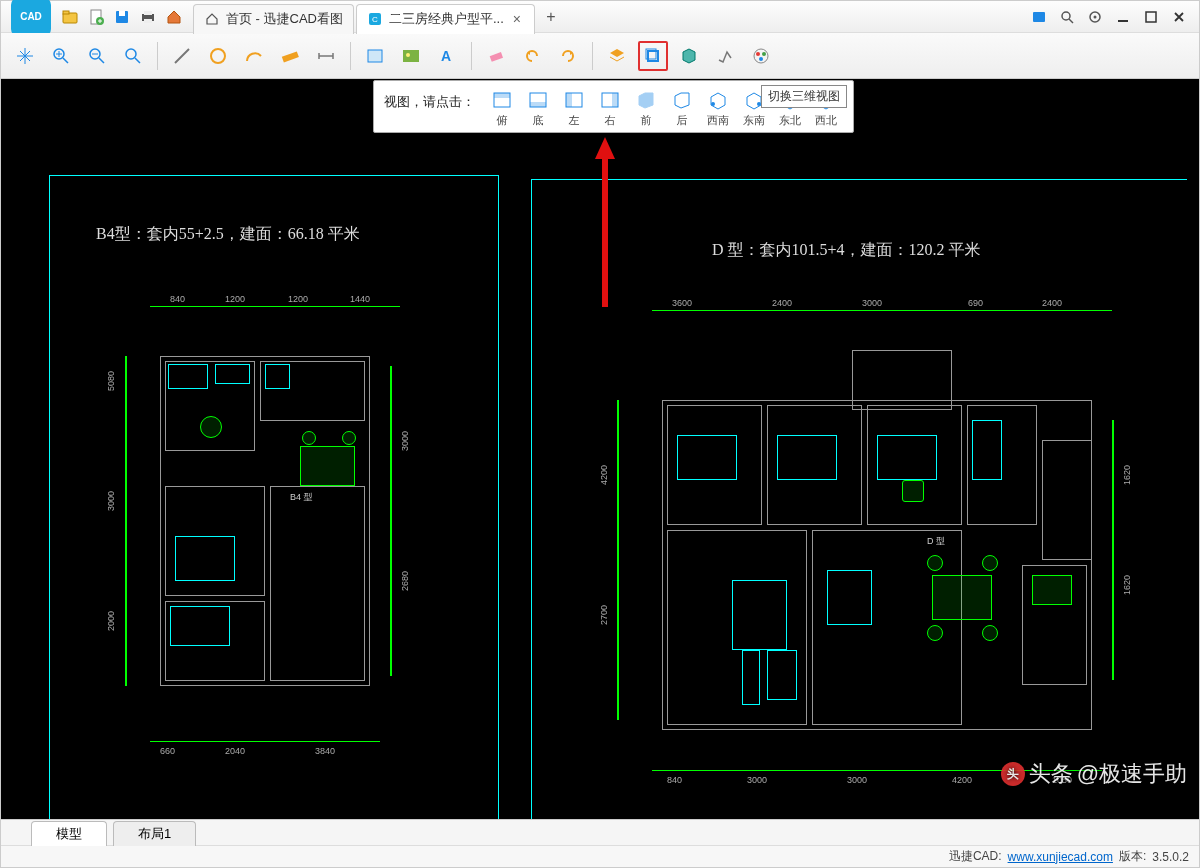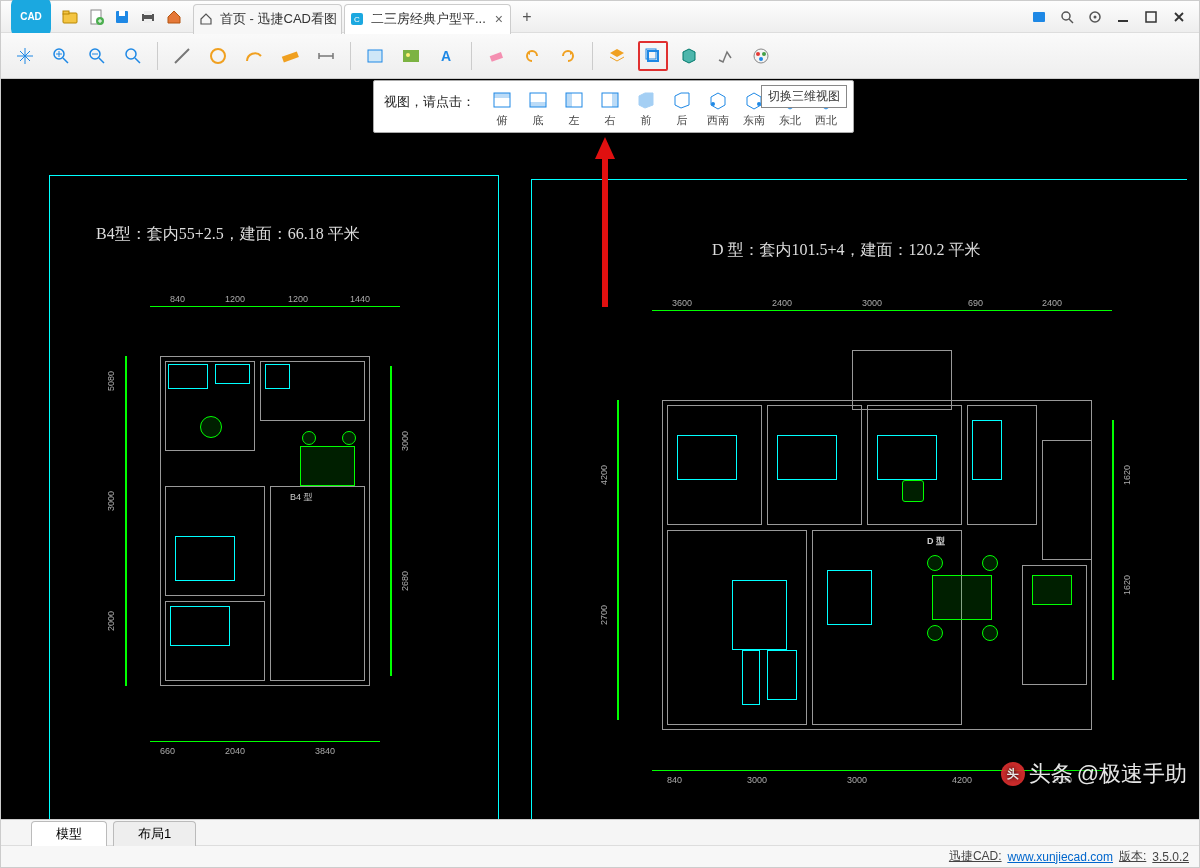--- a/index.html
+++ b/index.html
@@ -3,21 +3,21 @@
 <meta charset="utf-8">
 <style>
 * { box-sizing: border-box; margin: 0; padding: 0; }
 body { font-family: "Microsoft YaHei", Arial, sans-serif; font-size: 12px; background: #f0f0f0; overflow: hidden; }
 .window { width: 1200px; height: 868px; background: #fff; display: flex; flex-direction: column; border: 1px solid #ccc; }
 
 
 .titlebar { height: 32px; background: linear-gradient(#fdfdfd,#eee); display: flex; align-items: center; padding: 0 4px; border-bottom: 1px solid #ddd; }
 .titlebar .qbtn { width: 22px; height: 22px; margin: 0 2px; display:flex;align-items:center;justify-content:center; border-radius:3px; }
 .tabs { display:flex; align-items:center; margin-left:6px; flex:1; height:100%; }
-.tab { height:30px; padding:0 4px; display:flex; align-items:center; gap:6px; border:1px solid #ccc; border-bottom:none; background:#f7f7f7; border-radius:4px 4px 0 0; margin-right:2px; font-size:13px; color:#333; position:relative; top:2px;}
+.tab { height:30px; padding:0 10px; display:flex; align-items:center; gap:6px; border:1px solid #ccc; border-bottom:none; background:#f7f7f7; border-radius:4px 4px 0 0; margin-right:2px; font-size:13px; color:#333; position:relative; top:2px;}
 .tab.active { background:#fff; }
 .tab .tabicon { width:16px; height:16px; display:flex;align-items:center;justify-content:center; }
 .tab .close { width:14px;height:14px;display:flex;align-items:center;justify-content:center;color:#666;font-size:14px; }
 .addtab { width:28px;height:28px;display:flex;align-items:center;justify-content:center;color:#555;font-size:16px; }
 .wincontrols { display:flex; align-items:center; gap:4px; margin-left:auto; padding-right:4px;}
 .wincontrols .wbtn { width:24px;height:24px;display:flex;align-items:center;justify-content:center;color:#555; }
 
 
 .leftlogo { width:52px; display:flex;align-items:center;justify-content:center; }
 .logo-sq { width:40px;height:40px;border-radius:8px;background:#1ba8e0;display:flex;align-items:center;justify-content:center;color:#fff;font-weight:bold;font-size:10px; }
@@ -58,21 +58,21 @@
 .room{position:absolute;border:1px solid #999;background:transparent;}
 .fixture{position:absolute;border:1px solid #0ff;}
 .furn-g{position:absolute;border:1px solid #0f0;background:rgba(0,255,0,.12);}
 
 
 .bottomtabs { height:26px; background:#f5f5f5; border-top:1px solid #ccc; display:flex; align-items:center; padding-left:30px; }
 .btab { padding:3px 24px; border:1px solid #bbb; border-bottom:none; background:#fff; border-radius:4px 4px 0 0; margin-right:6px; font-size:13px; position:relative; top:1px;}
 .btab.inactive { background:#eee; }
 
 
-.statusbar { height:22px; background:#f7f7f7; border-top:1px solid #ddd; display:flex; align-items:center; justify-content:flex-end; padding:0 10px; font-size:12px; color:#444; gap:6px;text-decoration:underline;}
+.statusbar { height:22px; background:#f7f7f7; border-top:1px solid #ddd; display:flex; align-items:center; justify-content:flex-end; padding:0 10px; font-size:12px; color:#444; gap:6px;}
 .statusbar a { color:#06c; text-decoration:underline; }
 
 
 .watermark { position:absolute; right:12px; bottom:30px; color:#fff; font-size:22px; opacity:.9; text-shadow:0 0 4px #000; display:flex;align-items:center;gap:4px; z-index:20;}
 .wm-logo{width:24px;height:24px;border-radius:50%;background:#e03030;display:flex;align-items:center;justify-content:center;color:#fff;font-size:12px;font-weight:bold;}
 
 svg{display:block;}
 </style>
 </head>
 <body>
@@ -458,21 +458,21 @@
       <div class="room" style="left:235px;top:225px;width:95px;height:120px;"></div>
       <div class="fixture" style="left:245px;top:255px;width:60px;height:45px;"></div>
       <div class="room" style="left:335px;top:225px;width:95px;height:120px;"></div>
       <div class="fixture" style="left:345px;top:255px;width:60px;height:45px;"></div>
       <div class="furn-g" style="left:370px;top:300px;width:22px;height:22px;border-radius:3px;"></div>
       <div class="room" style="left:435px;top:225px;width:70px;height:120px;"></div>
       <div class="fixture" style="left:440px;top:240px;width:30px;height:60px;"></div>
       <div class="room" style="left:510px;top:260px;width:50px;height:120px;"></div>
       <div class="room" style="left:135px;top:350px;width:140px;height:195px;"></div>
       <div class="room" style="left:280px;top:350px;width:150px;height:195px;"></div>
-      <div class="dim-text" style="left:395px;top:355px;color:#ccc;font-weight:bold;">D 型</div>
+      <div class="dim-text" style="left:395px;top:355px;color:#ccc;">D 型</div>
       <div class="fixture" style="left:200px;top:400px;width:55px;height:70px;"></div>
       <div class="fixture" style="left:295px;top:390px;width:45px;height:55px;"></div>
       <div class="furn-g" style="left:400px;top:395px;width:60px;height:45px;"></div>
       <div class="furn-g" style="left:395px;top:375px;width:16px;height:16px;border-radius:50%;"></div>
       <div class="furn-g" style="left:450px;top:375px;width:16px;height:16px;border-radius:50%;"></div>
       <div class="furn-g" style="left:395px;top:445px;width:16px;height:16px;border-radius:50%;"></div>
       <div class="furn-g" style="left:450px;top:445px;width:16px;height:16px;border-radius:50%;"></div>
       <div class="room" style="left:490px;top:385px;width:65px;height:120px;"></div>
       <div class="furn-g" style="left:500px;top:395px;width:40px;height:30px;"></div>
       <div class="fixture" style="left:210px;top:470px;width:18px;height:55px;"></div>

